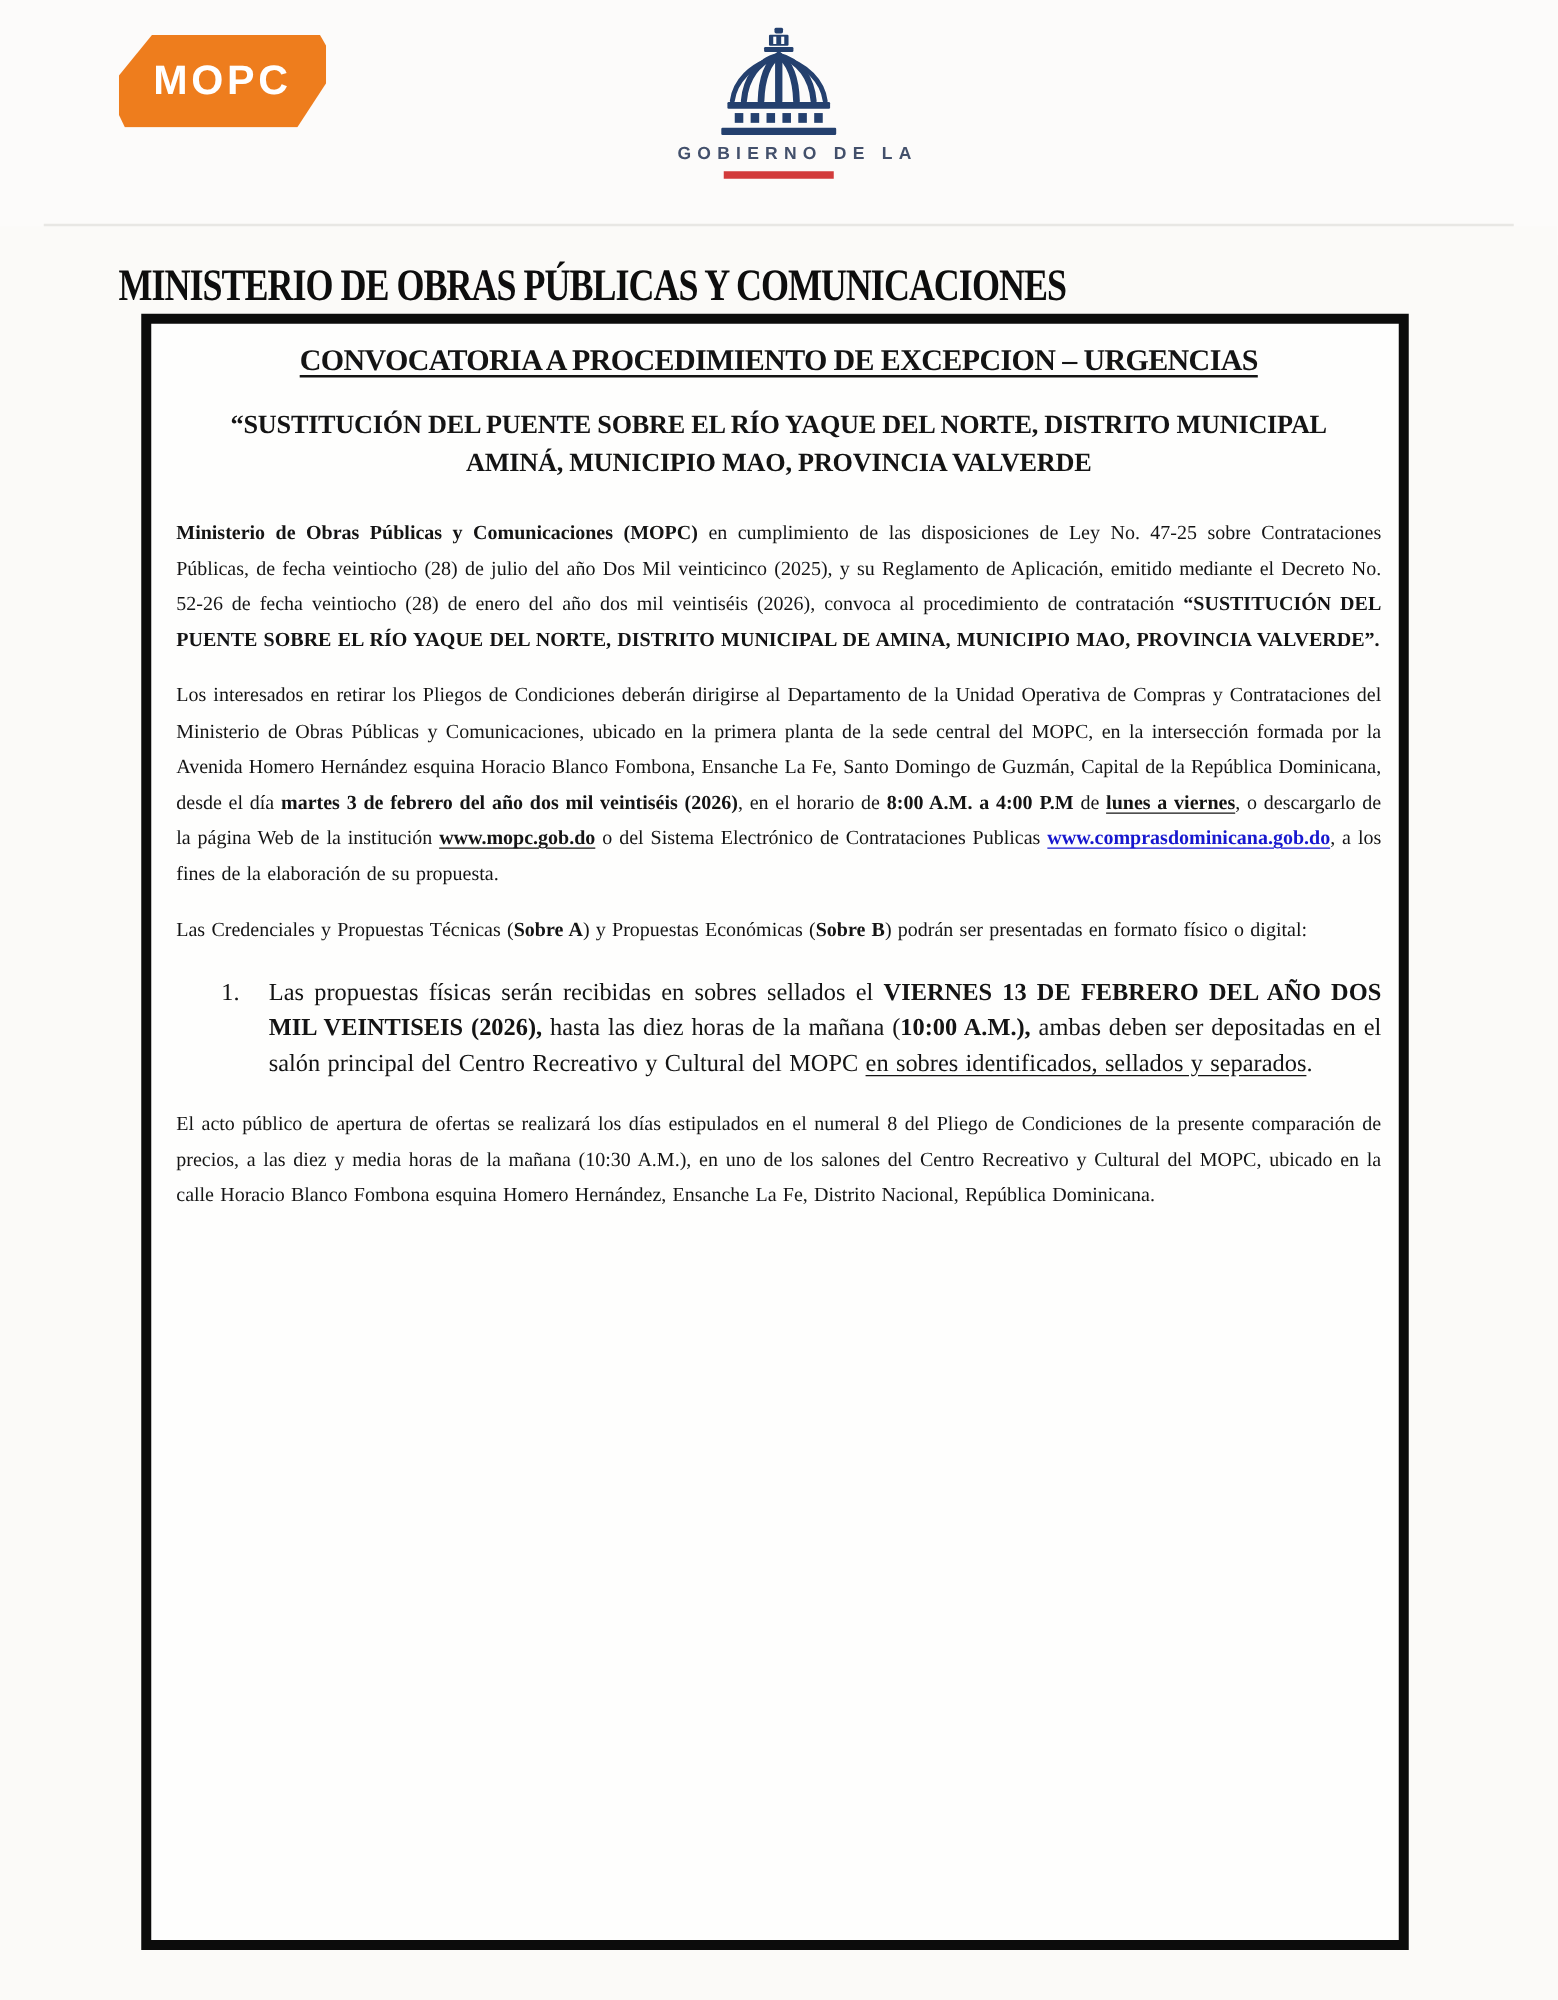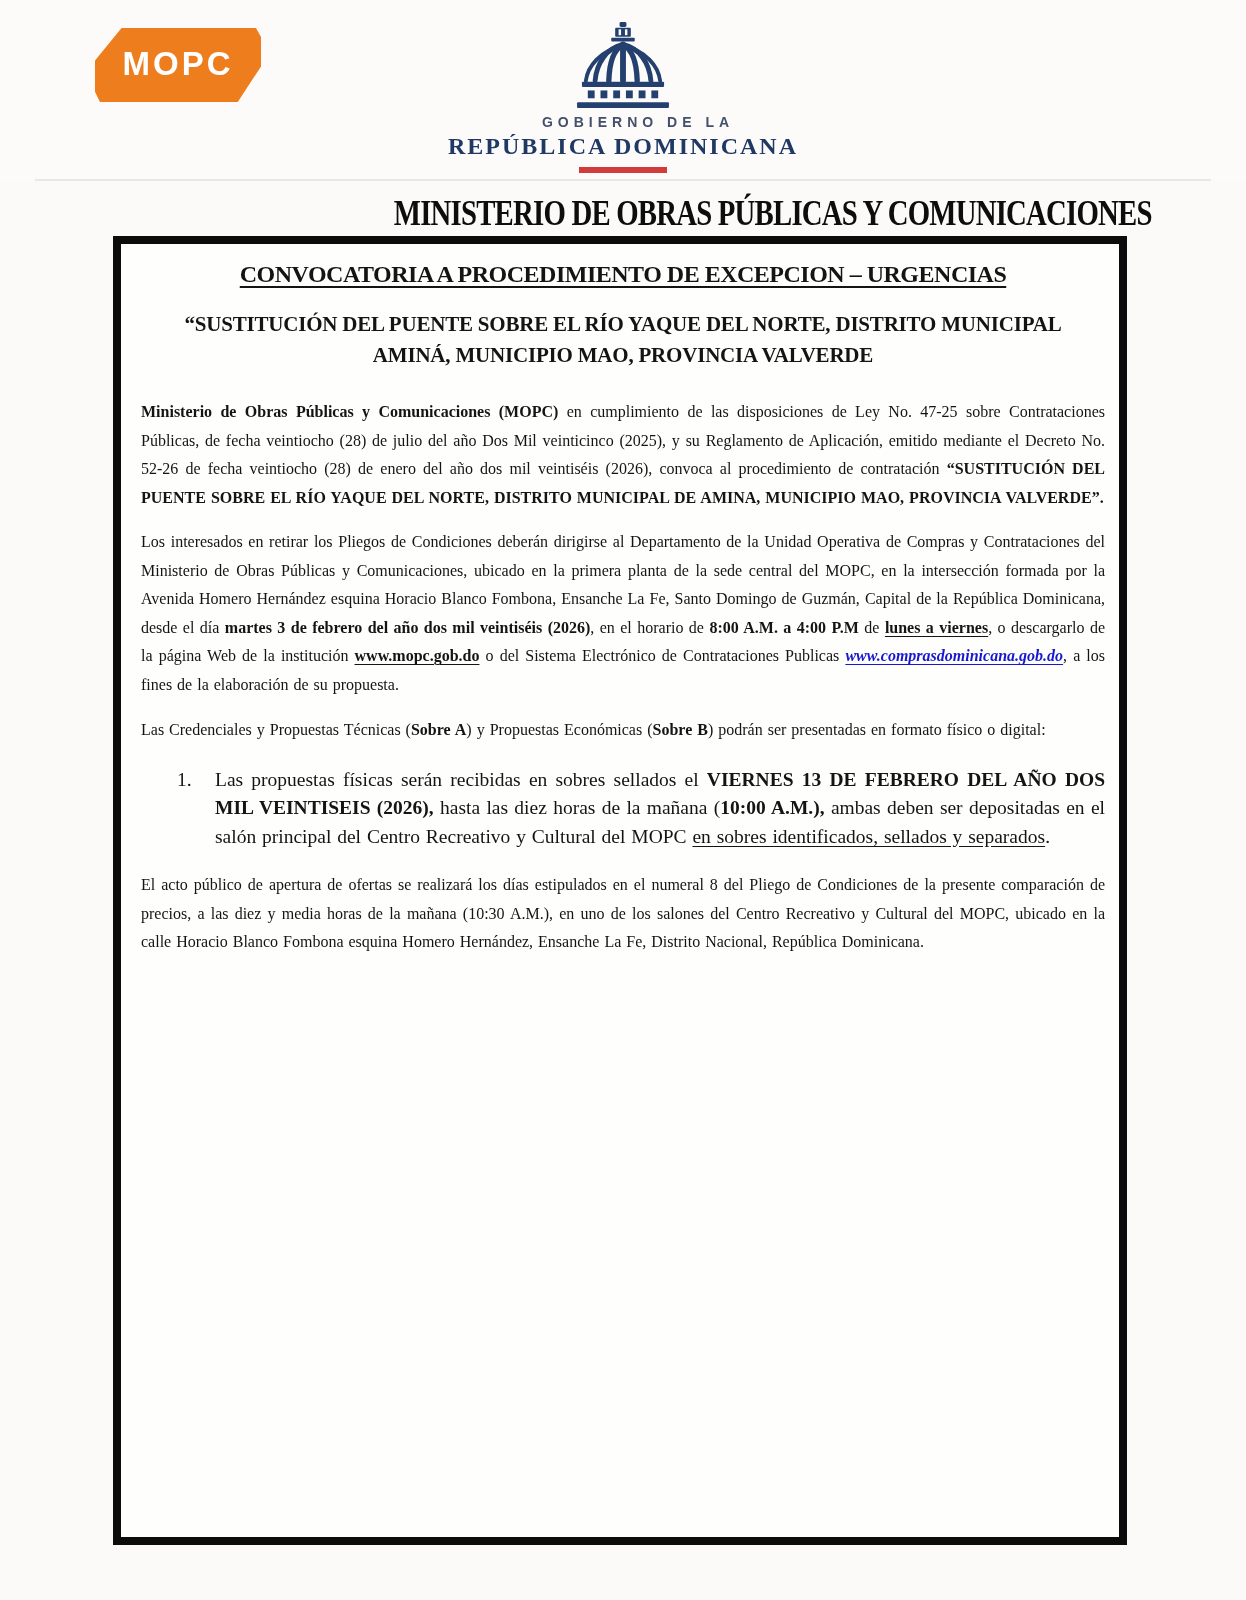--- a/index.html
+++ b/index.html
@@ -31,21 +31,21 @@
   }
   .gov-line2 {
     font-family:"Liberation Serif", serif; color:#1f3864;
     font-size:24px; letter-spacing:2px; font-weight:bold; margin-top:3px;
   }
   .red-bar { width:88px; height:6px; background:#d23b3b; margin:7px auto 0 auto; }
   .header-divider {
     position:absolute; left:35px; right:35px; top:179px; height:2px; background:#e8e7e4;
   }
   
-  .main-title-wrap { text-align:right; margin-top:11px; height:42px; white-space:nowrap; }
+  .main-title-wrap { text-align:left; margin-top:26px; height:42px; white-space:nowrap; }
   .main-title {
     display:inline-block; font-weight:bold; font-size:36px; letter-spacing:-1px;
     transform:scaleX(0.80); transform-origin:50% 50%; color:#0d0d0d;
   }
   
   .doc-box {
     width:1014px; height:1309px; margin:2px 0 0 113px;
     border:8px solid #0c0c0c; background:#fefefd;
     padding:11px 14px 0 20px;
   }
@@ -60,21 +60,21 @@
     text-align:center; font-weight:bold; font-size:21px; line-height:31px;
     width:930px; margin:21px auto 0 auto; letter-spacing:-0.2px;
   }
   .para {
     font-size:16px; line-height:28.5px; text-align:justify; margin-top:15px;
     word-spacing:1px;
   }
   .para.first { margin-top:27px; }
   .b { font-weight:bold; }
   .u { text-decoration:underline; text-underline-offset:3px; }
-  .link-blue { color:#1717cf;font-style:italic; }
+  .link-blue { color:#1717cf; }
   .list-item { display:flex; margin-top:21px; padding-left:36px; }
   .list-num { width:38px; flex:0 0 38px; font-size:19.5px; line-height:28.5px; }
   .list-text { flex:1; font-size:19.5px; line-height:28.5px; text-align:justify; word-spacing:1px; }
   .committee {
     text-align:center; font-weight:bold; font-size:21.5px; margin-top:58px;
     letter-spacing:0.3px;
   }
 </style>
 </head>
 <body>
@@ -106,21 +106,20 @@
         <rect x="24" y="70" width="7" height="8"></rect>
         <rect x="37" y="70" width="7" height="8"></rect>
         <rect x="50" y="70" width="7" height="8"></rect>
         <rect x="63" y="70" width="7" height="8"></rect>
         <rect x="76" y="70" width="7" height="8"></rect>
         <rect x="89" y="70" width="7" height="8"></rect>
         <rect x="13" y="82" width="94" height="6" rx="1"></rect>
       </g>
     </svg>
     <div class="gov-line1">GOBIERNO DE LA</div>
-    <div class="gov-line2">REPÚBLICA DOMINICANA</div>
     <div class="red-bar"></div>
   </div>
   <div class="header-divider"></div>
 </div>
 
 <div class="main-title-wrap">
   <div class="main-title">MINISTERIO DE OBRAS PÚBLICAS Y COMUNICACIONES</div>
 </div>
 
 <div class="doc-box">

